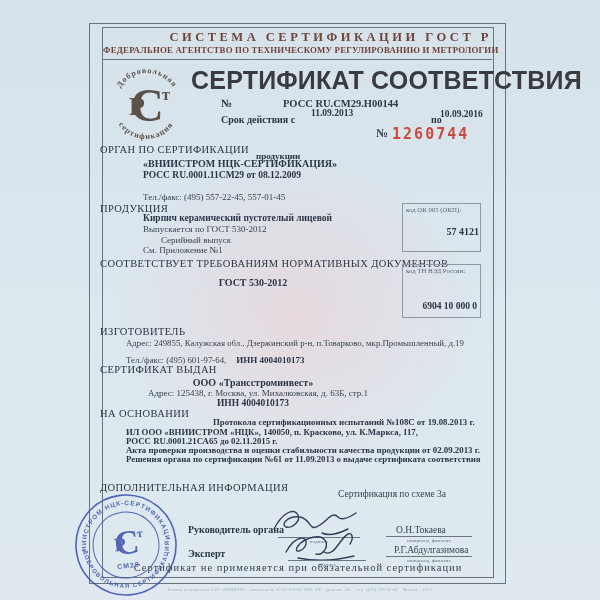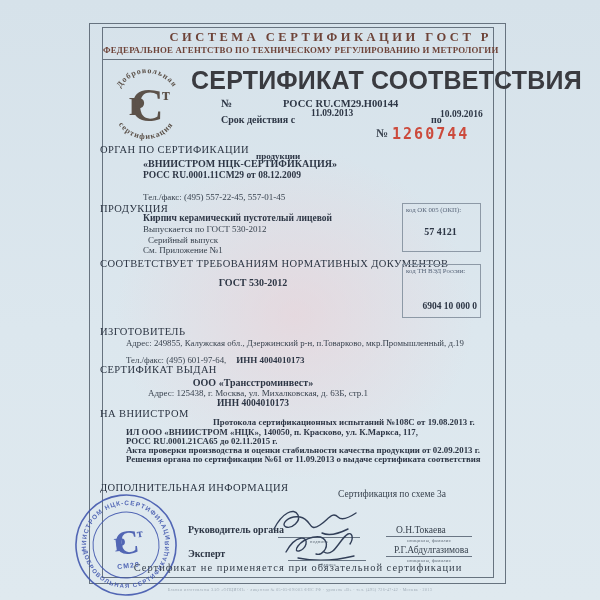--- a/index.html
+++ b/index.html
@@ -73,27 +73,27 @@
 
   <div class="abs lbl" style="left:100px;top:144px">ОРГАН ПО СЕРТИФИКАЦИИ</div>
   <div class="abs b9" style="left:256px;top:151px">продукции</div>
   <div class="abs b10" style="left:143px;top:158px">«ВНИИСТРОМ НЦК-СЕРТИФИКАЦИЯ»</div>
   <div class="abs b9" style="left:143px;top:170px;font-size:9.5px">РОСС RU.0001.11СМ29 от 08.12.2009</div>
   <div class="abs t9" style="left:143px;top:192px">Тел./факс: (495) 557-22-45, 557-01-45</div>
 
   <div class="abs lbl" style="left:100px;top:203px">ПРОДУКЦИЯ</div>
   <div class="abs b9" style="left:143px;top:213px;font-size:9.5px">Кирпич керамический  пустотелый лицевой</div>
   <div class="abs t9" style="left:143px;top:224px">Выпускается по  ГОСТ 530-2012</div>
-  <div class="abs t9" style="left:148px;top:235px">Серийный выпуск</div>
+  <div class="abs t9" style="left:161px;top:235px">Серийный выпуск</div>
   <div class="abs t9" style="left:143px;top:245px">См. Приложение №1</div>
 
   <div class="frame" style="left:402px;top:203px;width:77px;height:47px;border-color:#8d99a6">
     <span class="boxlbl">код ОК 005 (ОКП):</span>
   </div>
-  <div class="abs b10" style="left:402px;top:226px;width:77px;text-align:center">57 4121</div>
+  <div class="abs b10" style="left:402px;top:226px;width:77px;text-align:right">57 4121</div>
 
   <div class="abs lbl" style="left:100px;top:258px">СООТВЕТСТВУЕТ ТРЕБОВАНИЯМ НОРМАТИВНЫХ ДОКУМЕНТОВ</div>
   <div class="abs b10" style="left:103px;top:277px;width:300px;text-align:center">ГОСТ 530-2012</div>
 
   <div class="frame" style="left:402px;top:264px;width:77px;height:52px;border-color:#8d99a6">
     <span class="boxlbl">код ТН ВЭД России:</span>
   </div>
   <div class="abs b9" style="left:402px;top:301px;width:75px;text-align:right;font-size:9.5px">6904 10 000 0</div>
 
   <div class="abs lbl" style="left:100px;top:326px">ИЗГОТОВИТЕЛЬ</div>
@@ -101,21 +101,21 @@
   <div class="abs" style="left:126px;top:349px">
     <span class="t9" style="font-size:8.8px">Тел./факс: (495) 601-97-64,</span>
     <span class="b9" style="margin-left:6px">ИНН 4004010173</span>
   </div>
 
   <div class="abs lbl" style="left:100px;top:364px">СЕРТИФИКАТ ВЫДАН</div>
   <div class="abs b10" style="left:103px;top:377px;width:300px;text-align:center">ООО  «Трансстроминвест»</div>
   <div class="abs t9" style="left:148px;top:388px">Адрес: 125438, г. Москва, ул. Михалковская, д. 63Б, стр.1</div>
   <div class="abs b9" style="left:103px;top:398px;width:300px;text-align:center;font-size:9.5px">ИНН 4004010173</div>
 
-  <div class="abs lbl" style="left:100px;top:408px">НА ВНИИСТРОМ</div>
+  <div class="abs lbl" style="left:100px;top:408px">НА ОСНОВАНИИ</div>
   <div class="abs b9" style="left:213px;top:417px;font-size:8.8px">Протокола сертификационных испытаний  №108С  от 19.08.2013 г.</div>
   <div class="abs b9" style="left:126px;top:427px;font-size:8.8px">ИЛ  ООО «ВНИИСТРОМ «НЦК», 140050, п. Красково, ул. К.Маркса, 117,</div>
   <div class="abs b9" style="left:126px;top:436px;font-size:8.8px">РОСС RU.0001.21СА65  до 02.11.2015 г.</div>
   <div class="abs b9" style="left:126px;top:445px;font-size:8.8px">Акта проверки производства и оценки стабильности качества продукции от 02.09.2013 г.</div>
   <div class="abs b9" style="left:126px;top:454px;font-size:8.8px">Решения органа по сертификации №61  от 11.09.2013 о выдаче сертификата соответствия</div>
 
   <div class="abs lbl" style="left:100px;top:482px">ДОПОЛНИТЕЛЬНАЯ ИНФОРМАЦИЯ</div>
   <div class="abs t9" style="left:338px;top:489px;font-size:9.5px">Сертификация по схеме 3а</div>
 
   <svg style="left:70px;top:492px;transform:rotate(-7deg);opacity:.88" width="112" height="106" viewBox="0 0 112 106">

